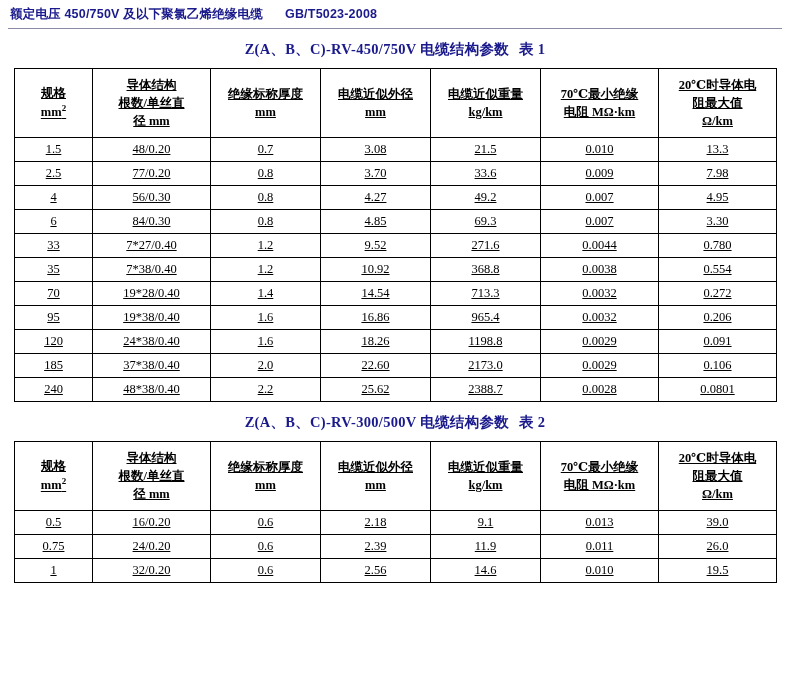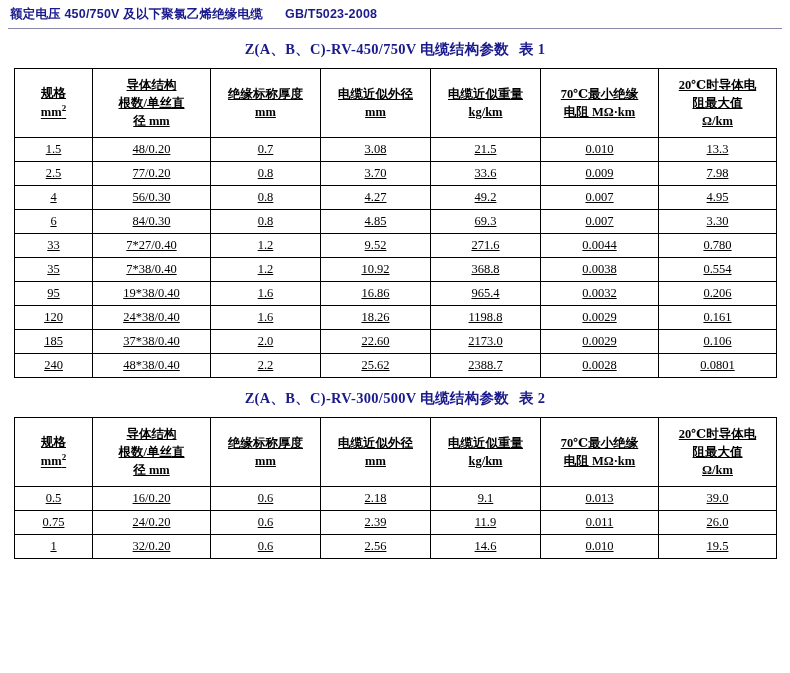--- a/index.html
+++ b/index.html
@@ -210,36 +210,45 @@
           <tr>
             <td>35</td>
             <td>7*38/0.40</td>
             <td>1.2</td>
             <td>10.92</td>
             <td>368.8</td>
             <td>0.0038</td>
             <td>0.554</td>
           </tr>
           <tr>
+            <td>70</td>
+            <td>19*28/0.40</td>
+            <td>1.4</td>
+            <td>14.54</td>
+            <td>713.3</td>
+            <td>0.0032</td>
+            <td>0.272</td>
+          </tr>
+          <tr>
             <td>95</td>
             <td>19*38/0.40</td>
             <td>1.6</td>
             <td>16.86</td>
             <td>965.4</td>
             <td>0.0032</td>
             <td>0.206</td>
           </tr>
           <tr>
             <td>120</td>
             <td>24*38/0.40</td>
             <td>1.6</td>
             <td>18.26</td>
             <td>1198.8</td>
             <td>0.0029</td>
-            <td>0.161</td>
+            <td>0.091</td>
           </tr>
           <tr>
             <td>185</td>
             <td>37*38/0.40</td>
             <td>2.0</td>
             <td>22.60</td>
             <td>2173.0</td>
             <td>0.0029</td>
             <td>0.106</td>
           </tr>

